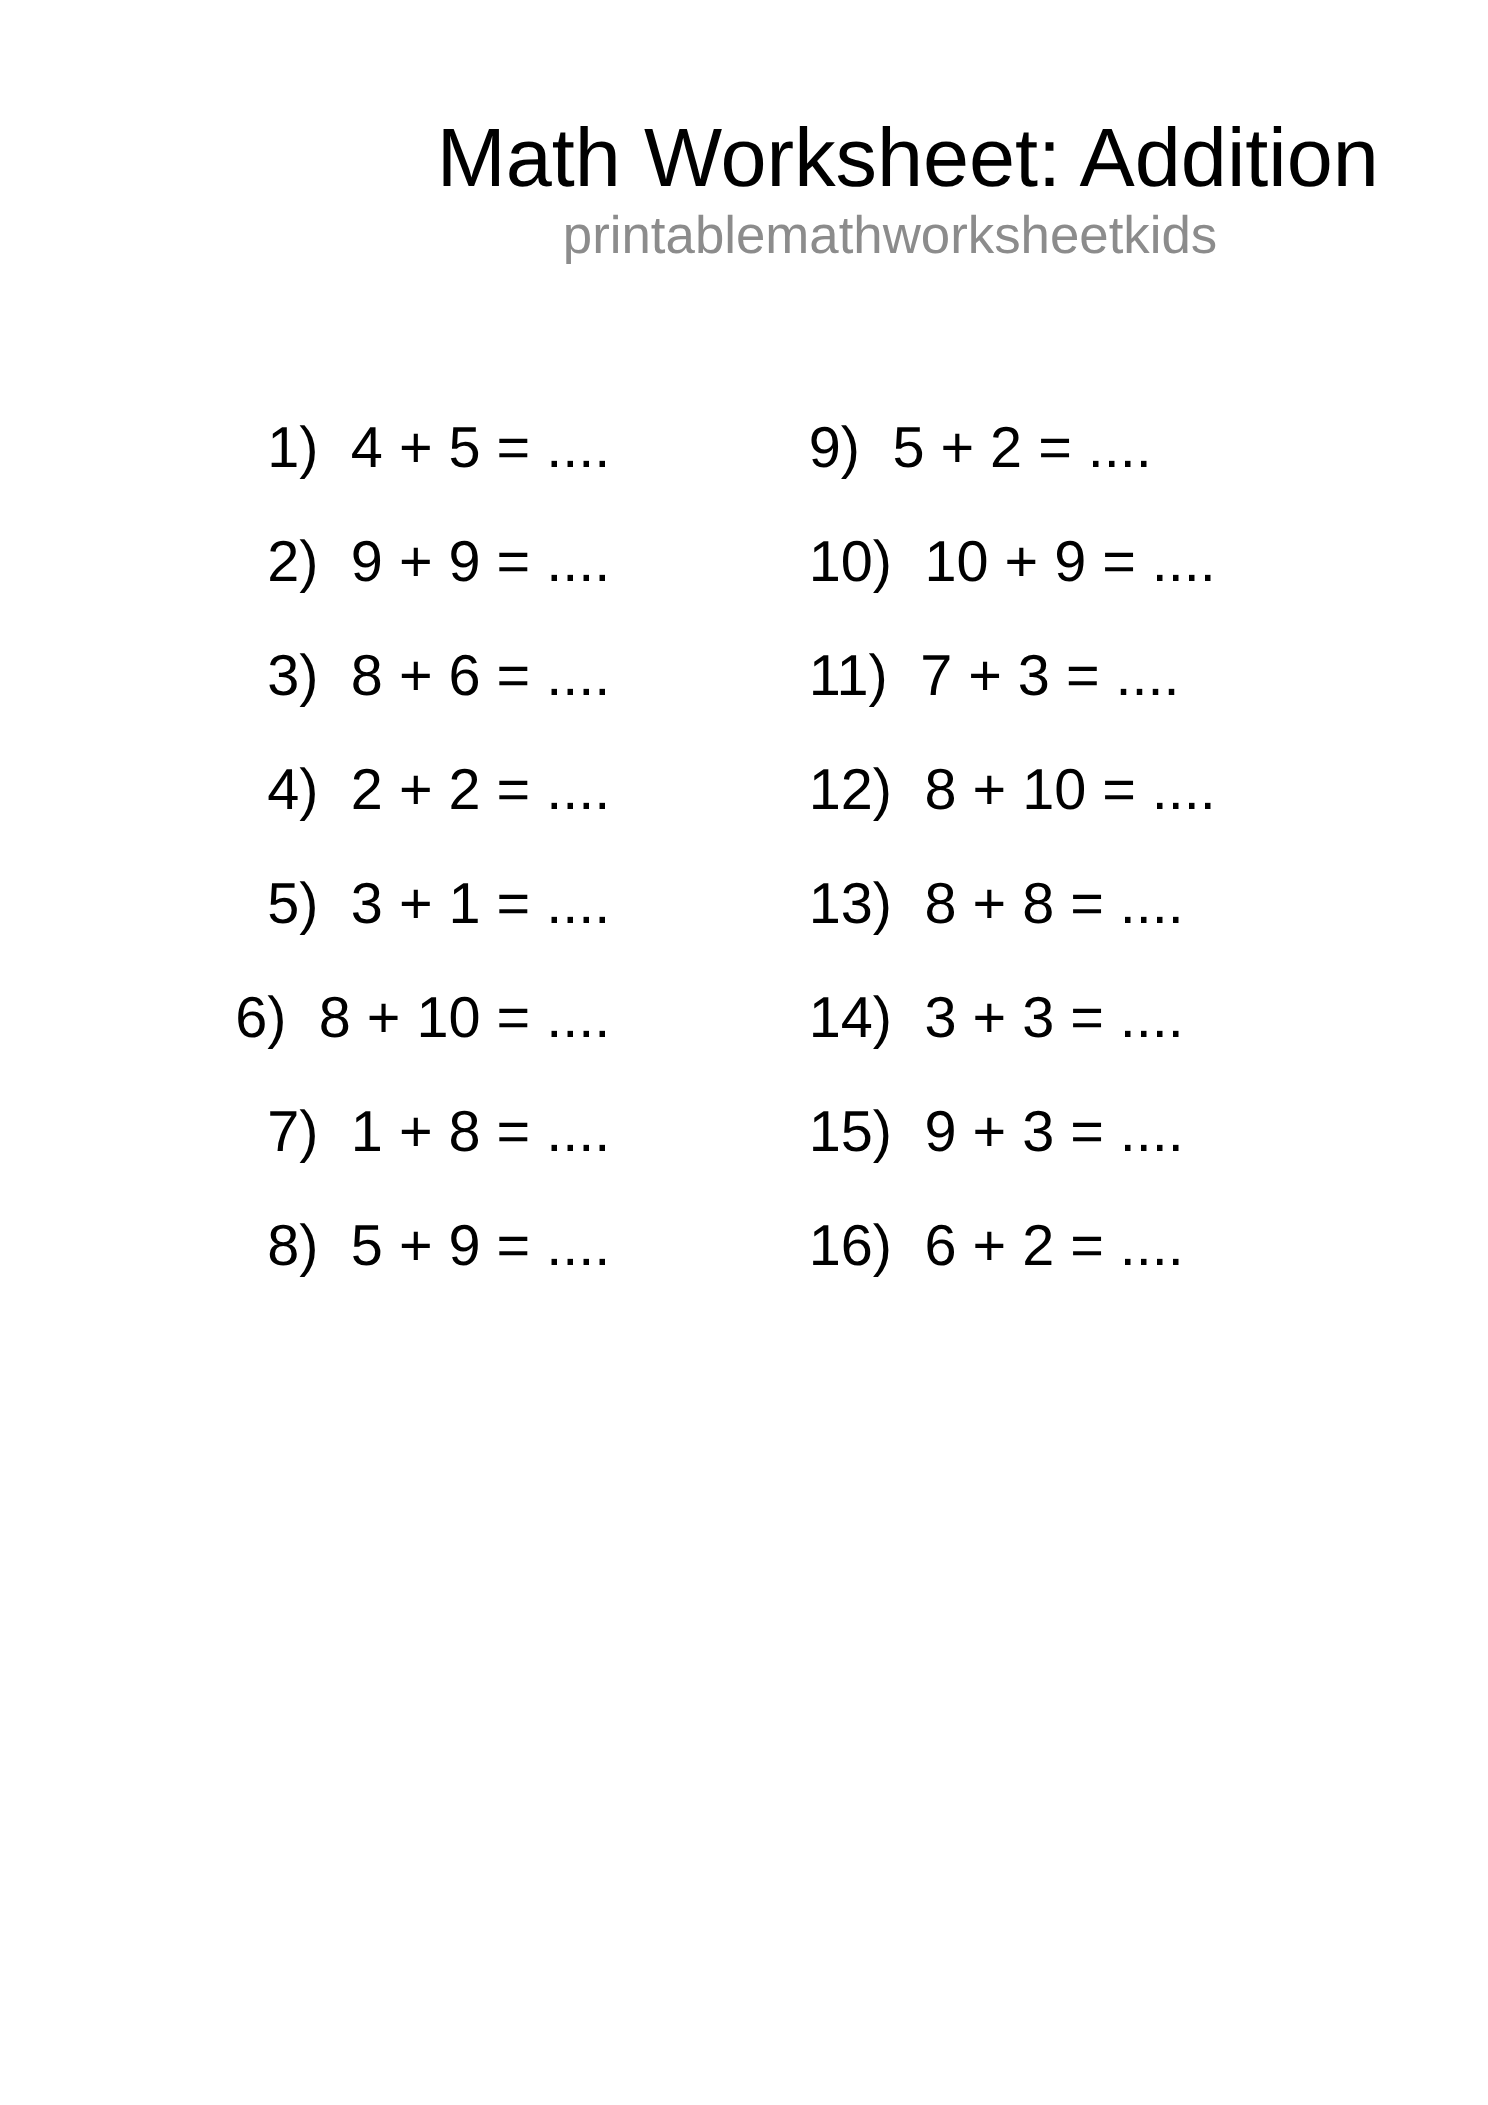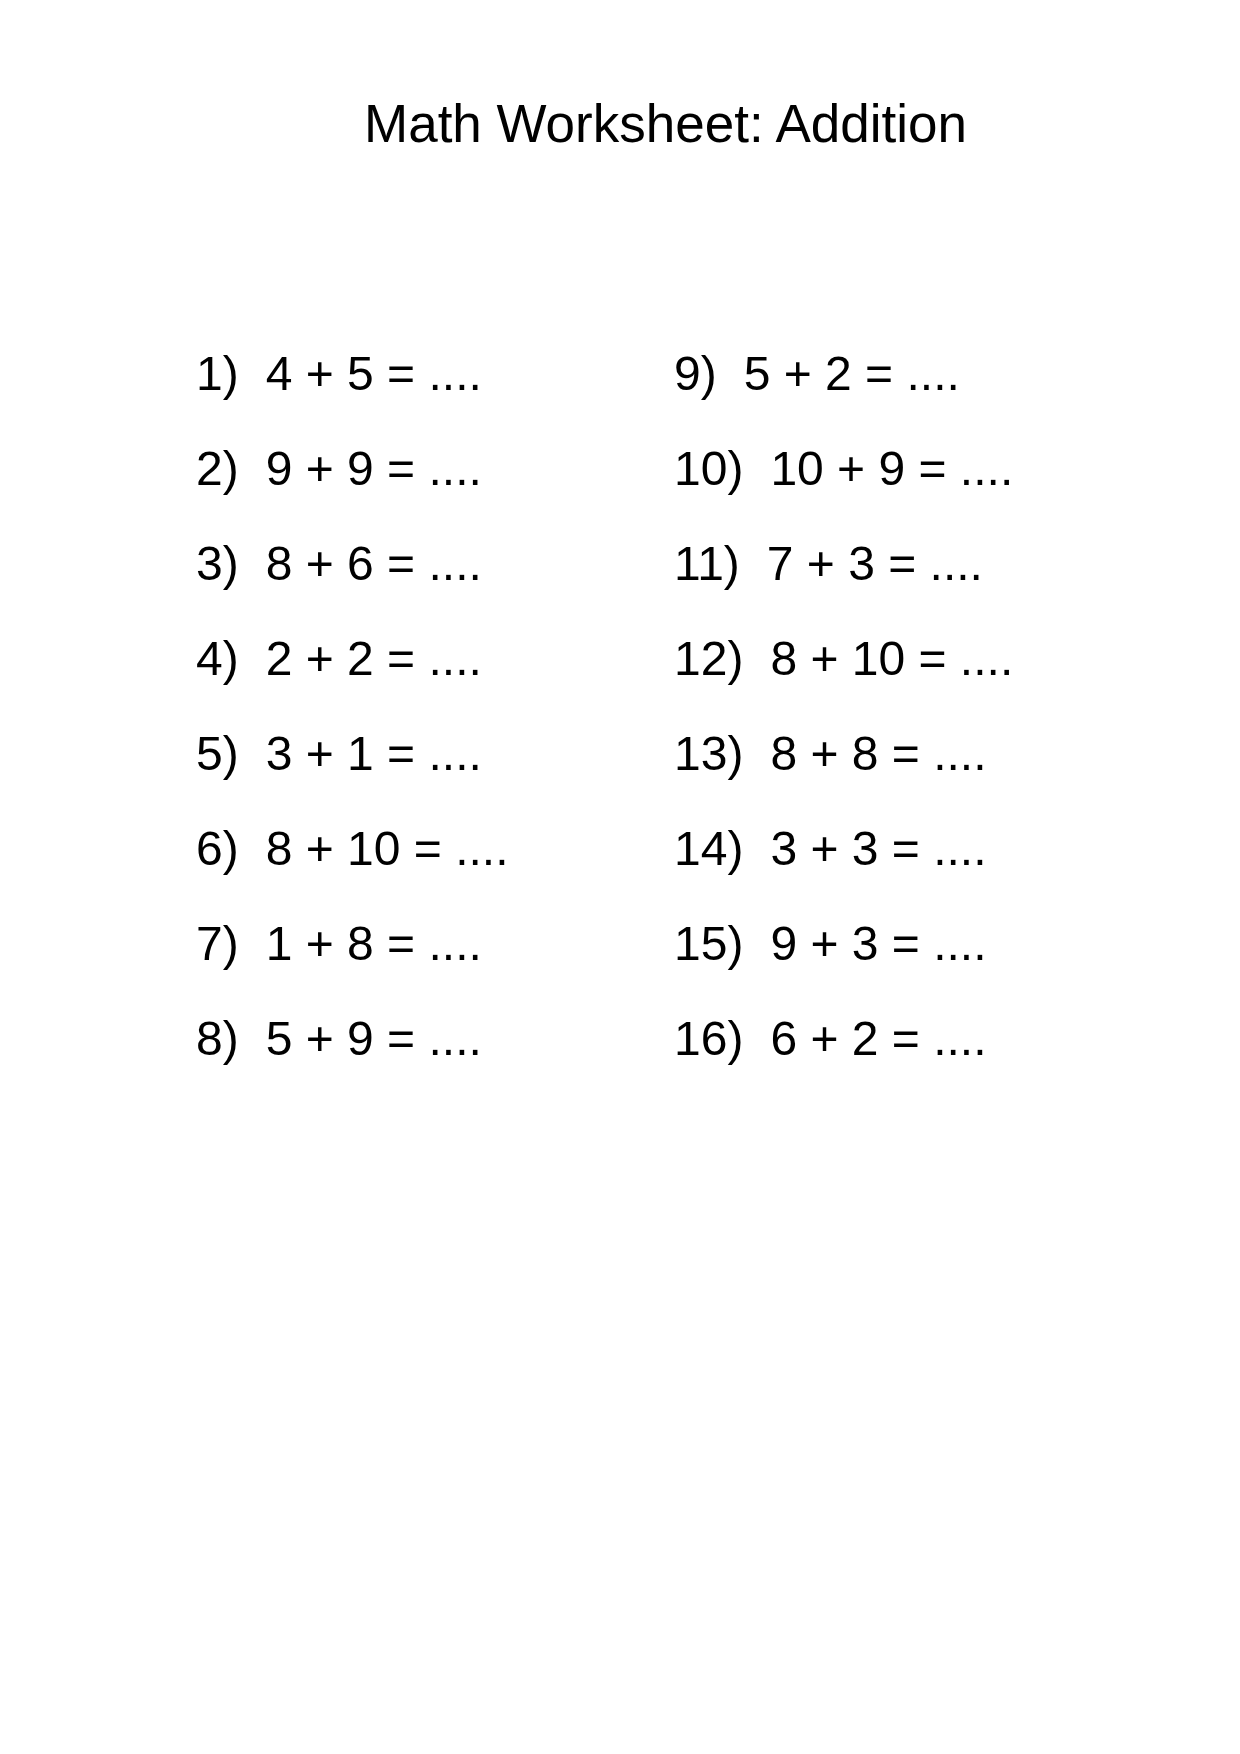--- a/index.html
+++ b/index.html
@@ -17,21 +17,21 @@
     position: relative;
     width: 1240px;
     height: 1754px;
     background: var(--background);
     overflow: hidden;
   }
   .title {
     position: absolute;
     left: 364px;
     top: 97px;
-    font-size: 53px;
+    font-size: 69px;
     font-weight: 400;
     line-height: 1;
     color: var(--title-text);
     white-space: nowrap;
   }
   .subtitle {
     position: absolute;
     left: 469px;
     top: 175px;
     font-size: 44px;
@@ -41,29 +41,30 @@
     white-space: nowrap;
   }
   .col {
     position: absolute;
     top: 350px;
     font-size: 48px;
     line-height: 48px;
     color: var(--problem-text);
     white-space: pre;
   }
-  .col-left  { left: 196px; }
+  .col-left  { left: 196px; text-align: right; }
   .col-right { left: 674px; }
   .prob {
     height: 48px;
     margin-bottom: 47px;
     white-space: pre;
   }
   .prob .expr { margin-left: 27px; }
 </style>
 </head>
 <body>
 
 <div class="page">
   <h1 class="title">Math Worksheet: Addition</h1>
+  <div class="subtitle">printablemathworksheetkids</div>
   <div class="col col-left"><div class="prob"><span class="lbl">1)</span><span class="expr">4 + 5 = ....</span></div><div class="prob"><span class="lbl">2)</span><span class="expr">9 + 9 = ....</span></div><div class="prob"><span class="lbl">3)</span><span class="expr">8 + 6 = ....</span></div><div class="prob"><span class="lbl">4)</span><span class="expr">2 + 2 = ....</span></div><div class="prob"><span class="lbl">5)</span><span class="expr">3 + 1 = ....</span></div><div class="prob"><span class="lbl">6)</span><span class="expr">8 + 10 = ....</span></div><div class="prob"><span class="lbl">7)</span><span class="expr">1 + 8 = ....</span></div><div class="prob"><span class="lbl">8)</span><span class="expr">5 + 9 = ....</span></div></div>
   <div class="col col-right"><div class="prob"><span class="lbl">9)</span><span class="expr">5 + 2 = ....</span></div><div class="prob"><span class="lbl">10)</span><span class="expr">10 + 9 = ....</span></div><div class="prob"><span class="lbl">11)</span><span class="expr">7 + 3 = ....</span></div><div class="prob"><span class="lbl">12)</span><span class="expr">8 + 10 = ....</span></div><div class="prob"><span class="lbl">13)</span><span class="expr">8 + 8 = ....</span></div><div class="prob"><span class="lbl">14)</span><span class="expr">3 + 3 = ....</span></div><div class="prob"><span class="lbl">15)</span><span class="expr">9 + 3 = ....</span></div><div class="prob"><span class="lbl">16)</span><span class="expr">6 + 2 = ....</span></div></div>
 </div>
 
 </body></html>

